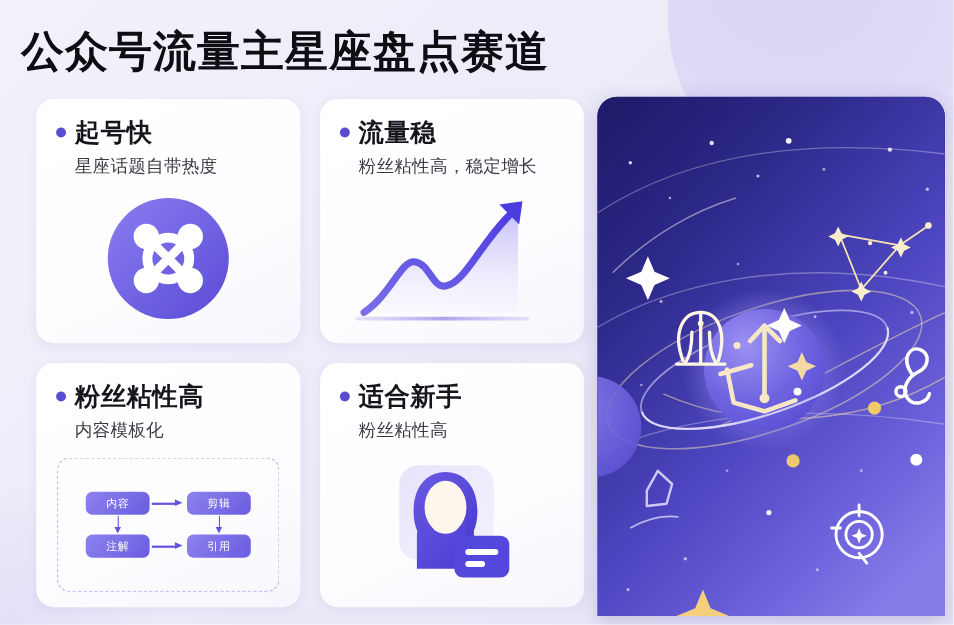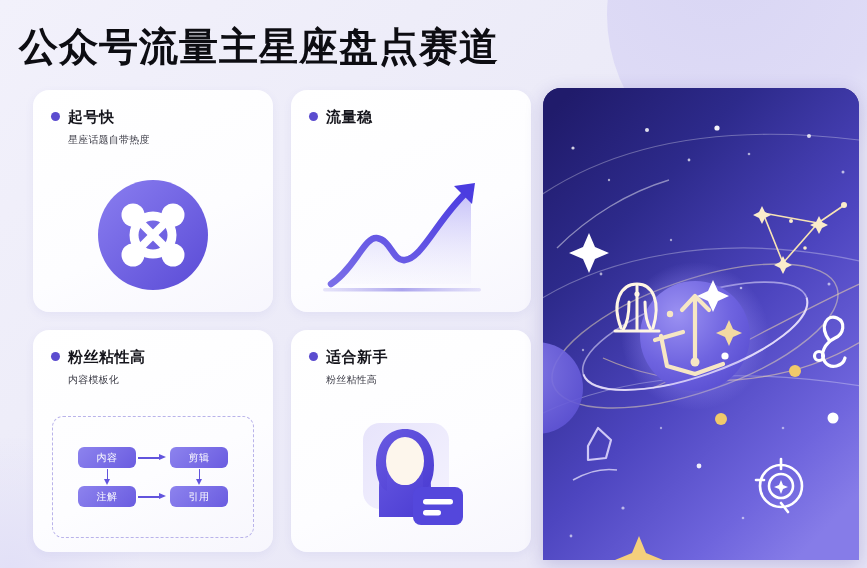--- a/index.html
+++ b/index.html
@@ -52,26 +52,26 @@
     box-shadow: 0 3px 10px rgba(90,80,180,0.07);
     padding: 19px 18px 12px 18px;
     overflow: hidden;
   }
   .card-head { display: flex; align-items: center; gap: 8px; }
   .bullet {
     width: 9px; height: 9px; border-radius: 50%;
     background: #5b4ccf; flex: 0 0 auto;
   }
   .card-title {
-    font-size: 15px; font-weight: 700; color: #15151c;
+    font-size: 23px; font-weight: 700; color: #15151c;
     letter-spacing: .5px; line-height: 1;
   }
   .card-sub {
     margin: 9px 0 0 17px;
-    font-size: 10px; color: #3b3b46; letter-spacing: .2px;
+    font-size: 16px; color: #3b3b46; letter-spacing: .2px;
   }
   .art { position: absolute; left: 0; right: 0; bottom: 6px; top: 74px; }
 
   
   #art-network { display: flex; align-items: center; justify-content: center; }
 
   
   #art-chart { display: flex; align-items: flex-end; justify-content: center; }
 
   
@@ -175,20 +175,21 @@
           <circle cx="78" cy="78" r="11.5" fill="#ffffff"></circle>
         </svg>
       </div>
     </div>
 
     <div class="card">
       <div class="card-head">
         <span class="bullet"></span>
         <span class="card-title">流量稳</span>
       </div>
+      <div class="card-sub">粉丝粘性高，稳定增长</div>
       <div class="art" id="art-chart">
         <svg width="208" height="130" viewBox="0 0 208 130">
           <defs>
             <linearGradient id="gArea" x1="0" y1="0" x2="0" y2="1">
               <stop offset="0%" stop-color="#8f85f2" stop-opacity="0.55"></stop>
               <stop offset="100%" stop-color="#cfcaf8" stop-opacity="0.05"></stop>
             </linearGradient>
             <linearGradient id="gLine" x1="0" y1="1" x2="1" y2="0">
               <stop offset="0%" stop-color="#7a6ee8"></stop>
               <stop offset="100%" stop-color="#4b3ce0"></stop>

